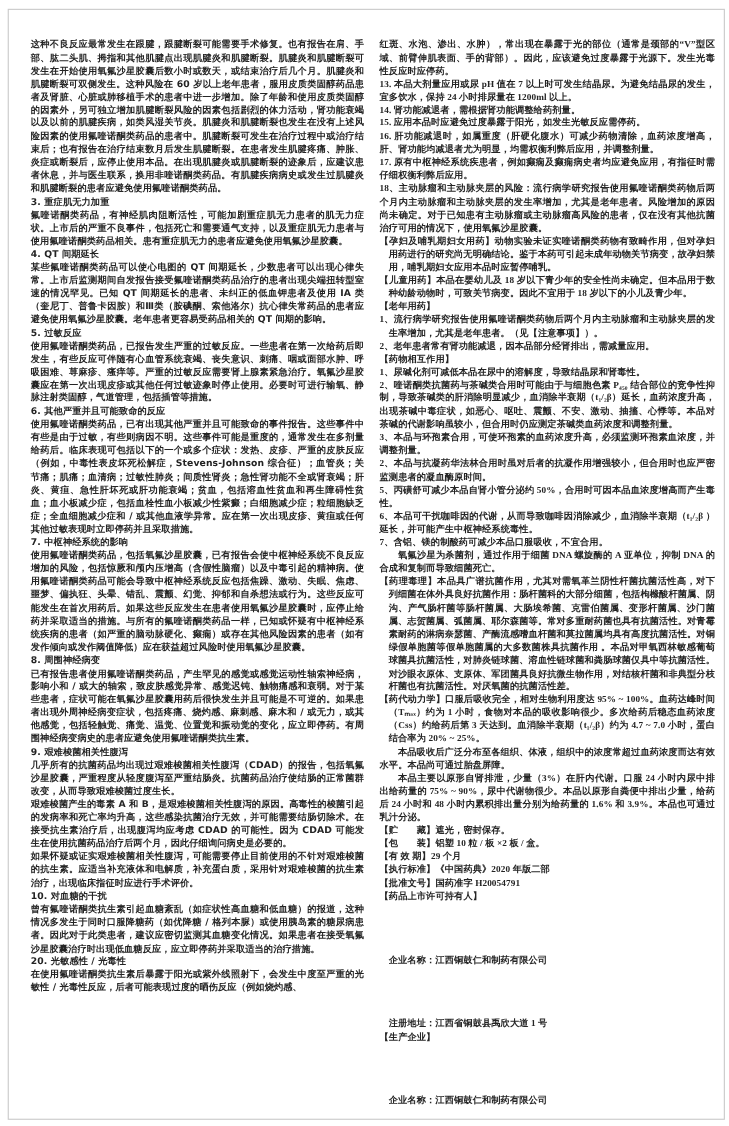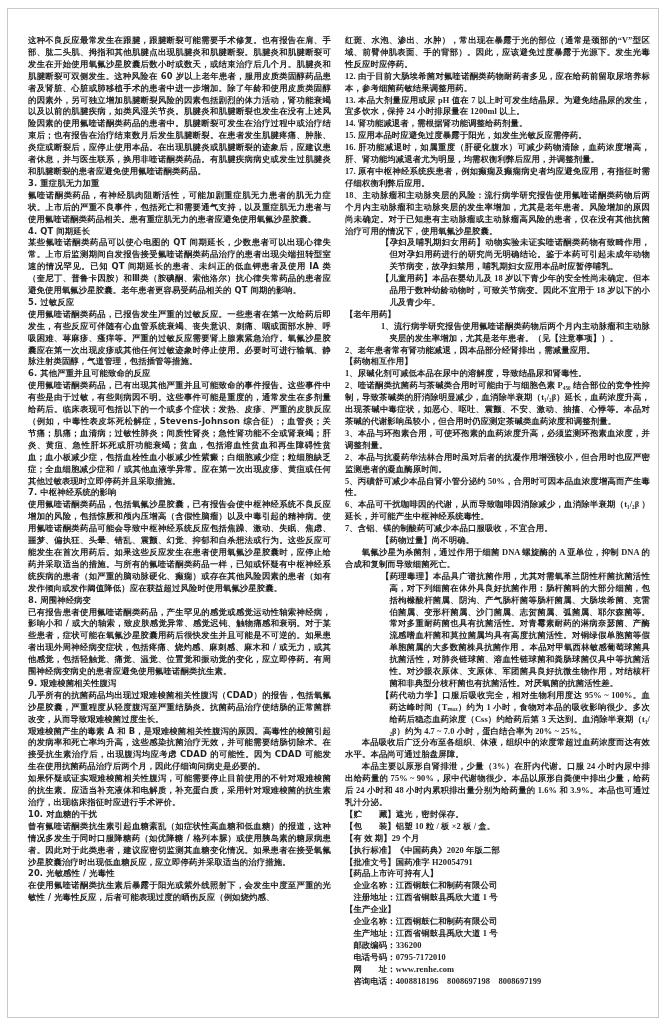--- a/index.html
+++ b/index.html
@@ -21,23 +21,23 @@
   .col-right{width:305px;font-family:Liberation Serif, serif;}
   .para{
     margin:0;
     font-size:8.4px;
     line-height:11.9px;
     font-weight:600;
     color:#242424;
     text-align:justify;
     letter-spacing:0.1px;
   }
-  .hang{padding-left:1em;text-indent:-1em;margin-left:36px;}
+  .hang{padding-left:1em;text-indent:-1em;}
   .ind2{text-indent:2em;}
-  .ind1{padding-left:1em;}
+  .ind1{padding-left:1em;margin-top:46px;}
 </style>
 </head>
 <body>
 
 <div class="sheet">
   <div class="cols">
     <div class="col col-left">
         <p class="para">这种不良反应最常发生在跟腱，跟腱断裂可能需要手术修复。也有报告在肩、手部、肱二头肌、拇指和其他肌腱点出现肌腱炎和肌腱断裂。肌腱炎和肌腱断裂可发生在开始使用氧氟沙星胶囊后数小时或数天，或结束治疗后几个月。肌腱炎和肌腱断裂可双侧发生。这种风险在 60 岁以上老年患者，服用皮质类固醇药品患者及肾脏、心脏或肺移植手术的患者中进一步增加。除了年龄和使用皮质类固醇的因素外，另可独立增加肌腱断裂风险的因素包括剧烈的体力活动，肾功能衰竭以及以前的肌腱疾病，如类风湿关节炎。肌腱炎和肌腱断裂也发生在没有上述风险因素的使用氟喹诺酮类药品的患者中。肌腱断裂可发生在治疗过程中或治疗结束后；也有报告在治疗结束数月后发生肌腱断裂。在患者发生肌腱疼痛、肿胀、炎症或断裂后，应停止使用本品。在出现肌腱炎或肌腱断裂的迹象后，应建议患者休息，并与医生联系，换用非喹诺酮类药品。有肌腱疾病病史或发生过肌腱炎和肌腱断裂的患者应避免使用氟喹诺酮类药品。</p>
         <p class="para">3. 重症肌无力加重</p>
         <p class="para">氟喹诺酮类药品，有神经肌肉阻断活性，可能加剧重症肌无力患者的肌无力症状。上市后的严重不良事件，包括死亡和需要通气支持，以及重症肌无力患者与使用氟喹诺酮类药品相关。患有重症肌无力的患者应避免使用氧氟沙星胶囊。</p>
@@ -55,41 +55,39 @@
         <p class="para">几乎所有的抗菌药品均出现过艰难梭菌相关性腹泻（CDAD）的报告，包括氧氟沙星胶囊，严重程度从轻度腹泻至严重结肠炎。抗菌药品治疗使结肠的正常菌群改变，从而导致艰难梭菌过度生长。</p>
         <p class="para">艰难梭菌产生的毒素 A 和 B，是艰难梭菌相关性腹泻的原因。高毒性的梭菌引起的发病率和死亡率均升高，这些感染抗菌治疗无效，并可能需要结肠切除术。在接受抗生素治疗后，出现腹泻均应考虑 CDAD 的可能性。因为 CDAD 可能发生在使用抗菌药品治疗后两个月，因此仔细询问病史是必要的。</p>
         <p class="para">如果怀疑或证实艰难梭菌相关性腹泻，可能需要停止目前使用的不针对艰难梭菌的抗生素。应适当补充液体和电解质，补充蛋白质，采用针对艰难梭菌的抗生素治疗，出现临床指征时应进行手术评价。</p>
         <p class="para">10. 对血糖的干扰</p>
         <p class="para">曾有氟喹诺酮类抗生素引起血糖紊乱（如症状性高血糖和低血糖）的报道，这种情况多发生于同时口服降糖药（如优降糖 / 格列本脲）或使用胰岛素的糖尿病患者。因此对于此类患者，建议应密切监测其血糖变化情况。如果患者在接受氧氟沙星胶囊治疗时出现低血糖反应，应立即停药并采取适当的治疗措施。</p>
         <p class="para">20. 光敏感性 / 光毒性</p>
         <p class="para">在使用氟喹诺酮类抗生素后暴露于阳光或紫外线照射下，会发生中度至严重的光敏性 / 光毒性反应，后者可能表现过度的晒伤反应（例如烧灼感、</p>
       </div>
     <div class="col col-right">
         <p class="para">红斑、水泡、渗出、水肿），常出现在暴露于光的部位（通常是颈部的“V”型区域、前臂伸肌表面、手的背部）。因此，应该避免过度暴露于光源下。发生光毒性反应时应停药。</p>
-        <p class="para">12. 由于目前大肠埃希菌对氟喹诺酮类药物耐药者多见，应在给药前留取尿培养标本，参考细菌药敏结果调整用药。</p>
         <p class="para">13. 本品大剂量应用或尿 pH 值在 7 以上时可发生结晶尿。为避免结晶尿的发生，宜多饮水，保持 24 小时排尿量在 1200ml 以上。</p>
         <p class="para">14. 肾功能减退者，需根据肾功能调整给药剂量。</p>
         <p class="para">15. 应用本品时应避免过度暴露于阳光，如发生光敏反应需停药。</p>
         <p class="para">16. 肝功能减退时，如属重度（肝硬化腹水）可减少药物清除，血药浓度增高，肝、肾功能均减退者尤为明显，均需权衡利弊后应用，并调整剂量。</p>
         <p class="para">17. 原有中枢神经系统疾患者，例如癫痫及癫痫病史者均应避免应用，有指征时需仔细权衡利弊后应用。</p>
         <p class="para">18、主动脉瘤和主动脉夹层的风险：流行病学研究报告使用氟喹诺酮类药物后两个月内主动脉瘤和主动脉夹层的发生率增加，尤其是老年患者。风险增加的原因尚未确定。对于已知患有主动脉瘤或主动脉瘤高风险的患者，仅在没有其他抗菌治疗可用的情况下，使用氧氟沙星胶囊。</p>
         <p class="para hang">【孕妇及哺乳期妇女用药】动物实验未证实喹诺酮类药物有致畸作用，但对孕妇用药进行的研究尚无明确结论。鉴于本药可引起未成年动物关节病变，故孕妇禁用，哺乳期妇女应用本品时应暂停哺乳。</p>
         <p class="para hang">【儿童用药】本品在婴幼儿及 18 岁以下青少年的安全性尚未确定。但本品用于数种幼龄动物时，可致关节病变。因此不宜用于 18 岁以下的小儿及青少年。</p>
         <p class="para">【老年用药】</p>
         <p class="para hang">1、流行病学研究报告使用氟喹诺酮类药物后两个月内主动脉瘤和主动脉夹层的发生率增加，尤其是老年患者。（见【注意事项】）。</p>
         <p class="para">2、老年患者常有肾功能减退，因本品部分经肾排出，需减量应用。</p>
         <p class="para">【药物相互作用】</p>
         <p class="para">1、尿碱化剂可减低本品在尿中的溶解度，导致结晶尿和肾毒性。</p>
         <p class="para">2、喹诺酮类抗菌药与茶碱类合用时可能由于与细胞色素 P₄₅₀ 结合部位的竞争性抑制，导致茶碱类的肝消除明显减少，血消除半衰期（t₁/₂β）延长，血药浓度升高，出现茶碱中毒症状，如恶心、呕吐、震颤、不安、激动、抽搐、心悸等。本品对茶碱的代谢影响虽较小，但合用时仍应测定茶碱类血药浓度和调整剂量。</p>
         <p class="para">3、本品与环孢素合用，可使环孢素的血药浓度升高，必须监测环孢素血浓度，并调整剂量。</p>
         <p class="para">2、本品与抗凝药华法林合用时虽对后者的抗凝作用增强较小，但合用时也应严密监测患者的凝血酶原时间。</p>
         <p class="para">5、丙磺舒可减少本品自肾小管分泌约 50%，合用时可因本品血浓度增高而产生毒性。</p>
         <p class="para">6、本品可干扰咖啡因的代谢，从而导致咖啡因消除减少，血消除半衰期（t₁/₂β ）延长，并可能产生中枢神经系统毒性。</p>
         <p class="para">7、含铝、镁的制酸药可减少本品口服吸收，不宜合用。</p>
-        <p class="para hang">【药物过量】尚不明确。</p>
         <p class="para ind2">氧氟沙星为杀菌剂，通过作用于细菌 DNA 螺旋酶的 A 亚单位，抑制 DNA 的合成和复制而导致细菌死亡。</p>
         <p class="para hang">【药理毒理】本品具广谱抗菌作用，尤其对需氧革兰阴性杆菌抗菌活性高，对下列细菌在体外具良好抗菌作用：肠杆菌科的大部分细菌，包括枸橼酸杆菌属、阴沟、产气肠杆菌等肠杆菌属、大肠埃希菌、克雷伯菌属、变形杆菌属、沙门菌属、志贺菌属、弧菌属、耶尔森菌等。常对多重耐药菌也具有抗菌活性。对青霉素耐药的淋病奈瑟菌、产酶流感嗜血杆菌和莫拉菌属均具有高度抗菌活性。对铜绿假单胞菌等假单胞菌属的大多数菌株具抗菌作用 。本品对甲氧西林敏感葡萄球菌具抗菌活性，对肺炎链球菌、溶血性链球菌和粪肠球菌仅具中等抗菌活性。对沙眼衣原体、支原体、军团菌具良好抗微生物作用，对结核杆菌和非典型分枝杆菌也有抗菌活性。对厌氧菌的抗菌活性差。</p>
         <p class="para hang">【药代动力学】口服后吸收完全，相对生物利用度达 95% ~ 100%。血药达峰时间（Tₘₐₓ）约为 1 小时，食物对本品的吸收影响很少。多次给药后稳态血药浓度（Css）约给药后第 3 天达到。血消除半衰期（t₁/₂β）约为 4.7 ~ 7.0 小时，蛋白结合率为 20% ~ 25%。</p>
         <p class="para ind2">本品吸收后广泛分布至各组织、体液，组织中的浓度常超过血药浓度而达有效水平。本品尚可通过胎盘屏障。</p>
         <p class="para ind2">本品主要以原形自肾排泄，少量（3%）在肝内代谢。口服 24 小时内尿中排出给药量的 75% ~ 90%，尿中代谢物很少。本品以原形自粪便中排出少量，给药后 24 小时和 48 小时内累积排出量分别为给药量的 1.6% 和 3.9%。本品也可通过乳汁分泌。</p>
         <p class="para">【贮　　藏】遮光，密封保存。</p>
         <p class="para">【包　　装】铝塑 10 粒 / 板 ×2 板 / 盒。</p>
         <p class="para">【有 效 期】29 个月</p>
         <p class="para">【执行标准】《中国药典》2020 年版二部</p>
         <p class="para">【批准文号】国药准字 H20054791</p>

